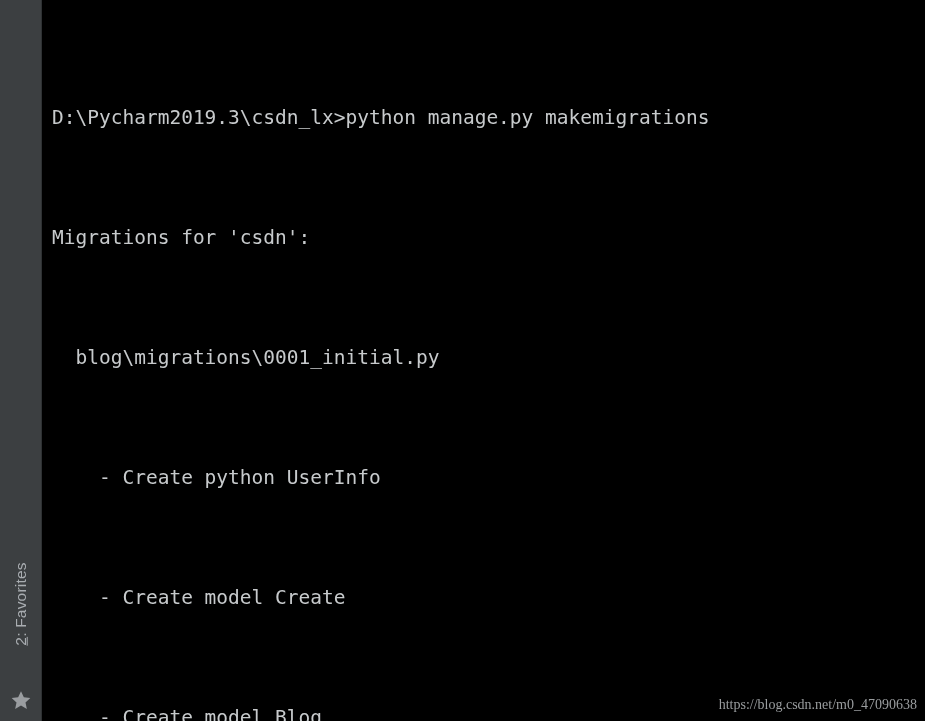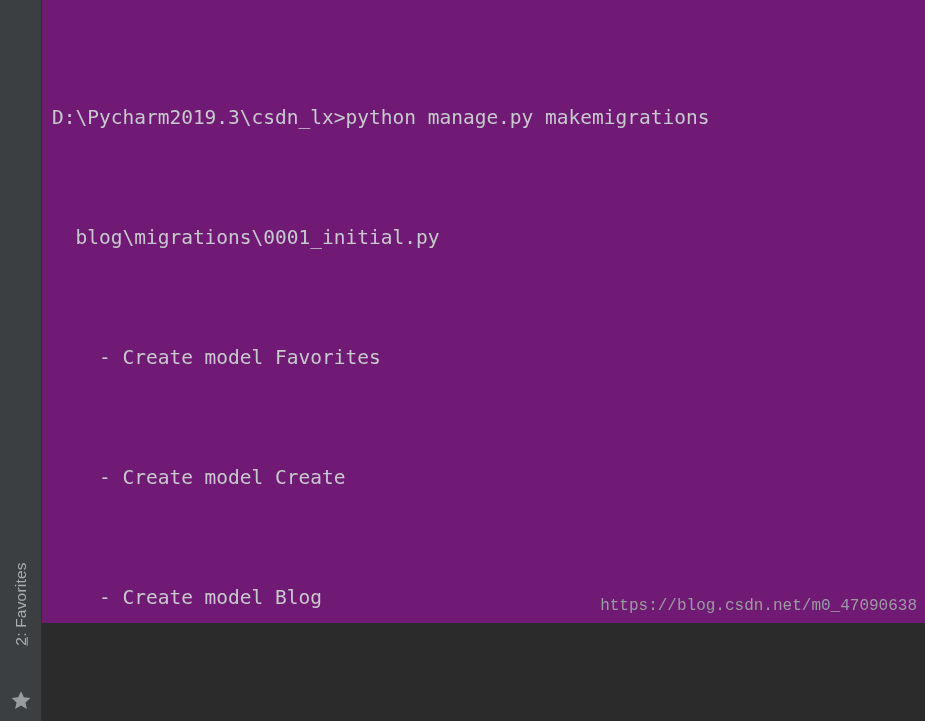--- a/index.html
+++ b/index.html
@@ -63,22 +63,22 @@
     display: flex;
     align-items: center;
     justify-content: center;
   }
   .star-icon-wrap svg { display: block; }
 
   
   .terminal-pane {
     position: relative;
     flex: 1 1 auto;
-    height: 623px;
-    background: #701a75;
+    height: 721px;
+    background: #000000;
     overflow: hidden;
   }
   .terminal-output {
     position: absolute;
     left: 0;
     top: 0;
     padding: 18px 0 0 10px;
     margin: 0;
     font-family: "DejaVu Sans Mono", monospace;
     font-size: 19.5px;
@@ -90,22 +90,22 @@
   .terminal-line {
     height: 40px;
     white-space: pre;
   }
 
   
   .watermark {
     position: absolute;
     right: 8px;
     bottom: 8px;
-    font-family: Liberation Mono, monospace;
-    font-size: 16px;
+    font-family: Liberation Serif, serif;
+    font-size: 14px;
     color: #9a9d9f;
     letter-spacing: 0px;
     white-space: nowrap;
   }
 </style>
 </head>
 <body>
 
 <div class="app-window">
 
@@ -116,22 +116,23 @@
     <div class="star-icon-wrap">
       <svg width="22" height="22" viewBox="0 0 24 24" aria-hidden="true">
         <polygon points="12,2.5 15.1,9.1 22.2,9.9 16.9,14.7 18.4,21.7 12,18.1 5.6,21.7 7.1,14.7 1.8,9.9 8.9,9.1" fill="#9a9da0"></polygon>
       </svg>
     </div>
   </div>
 
   <div class="terminal-pane">
     <div class="terminal-output">
       <div class="terminal-line">D:\Pycharm2019.3\csdn_lx&gt;python manage.py makemigrations</div>
+      <div class="terminal-line">Migrations for 'csdn':</div>
       <div class="terminal-line">  blog\migrations\0001_initial.py</div>
-      <div class="terminal-line">    - Create model Favorites</div>
+      <div class="terminal-line">    - Create python UserInfo</div>
       <div class="terminal-line">    - Create model Create</div>
       <div class="terminal-line">    - Create model Blog</div>
       
       
       
       
       
       
       
       

